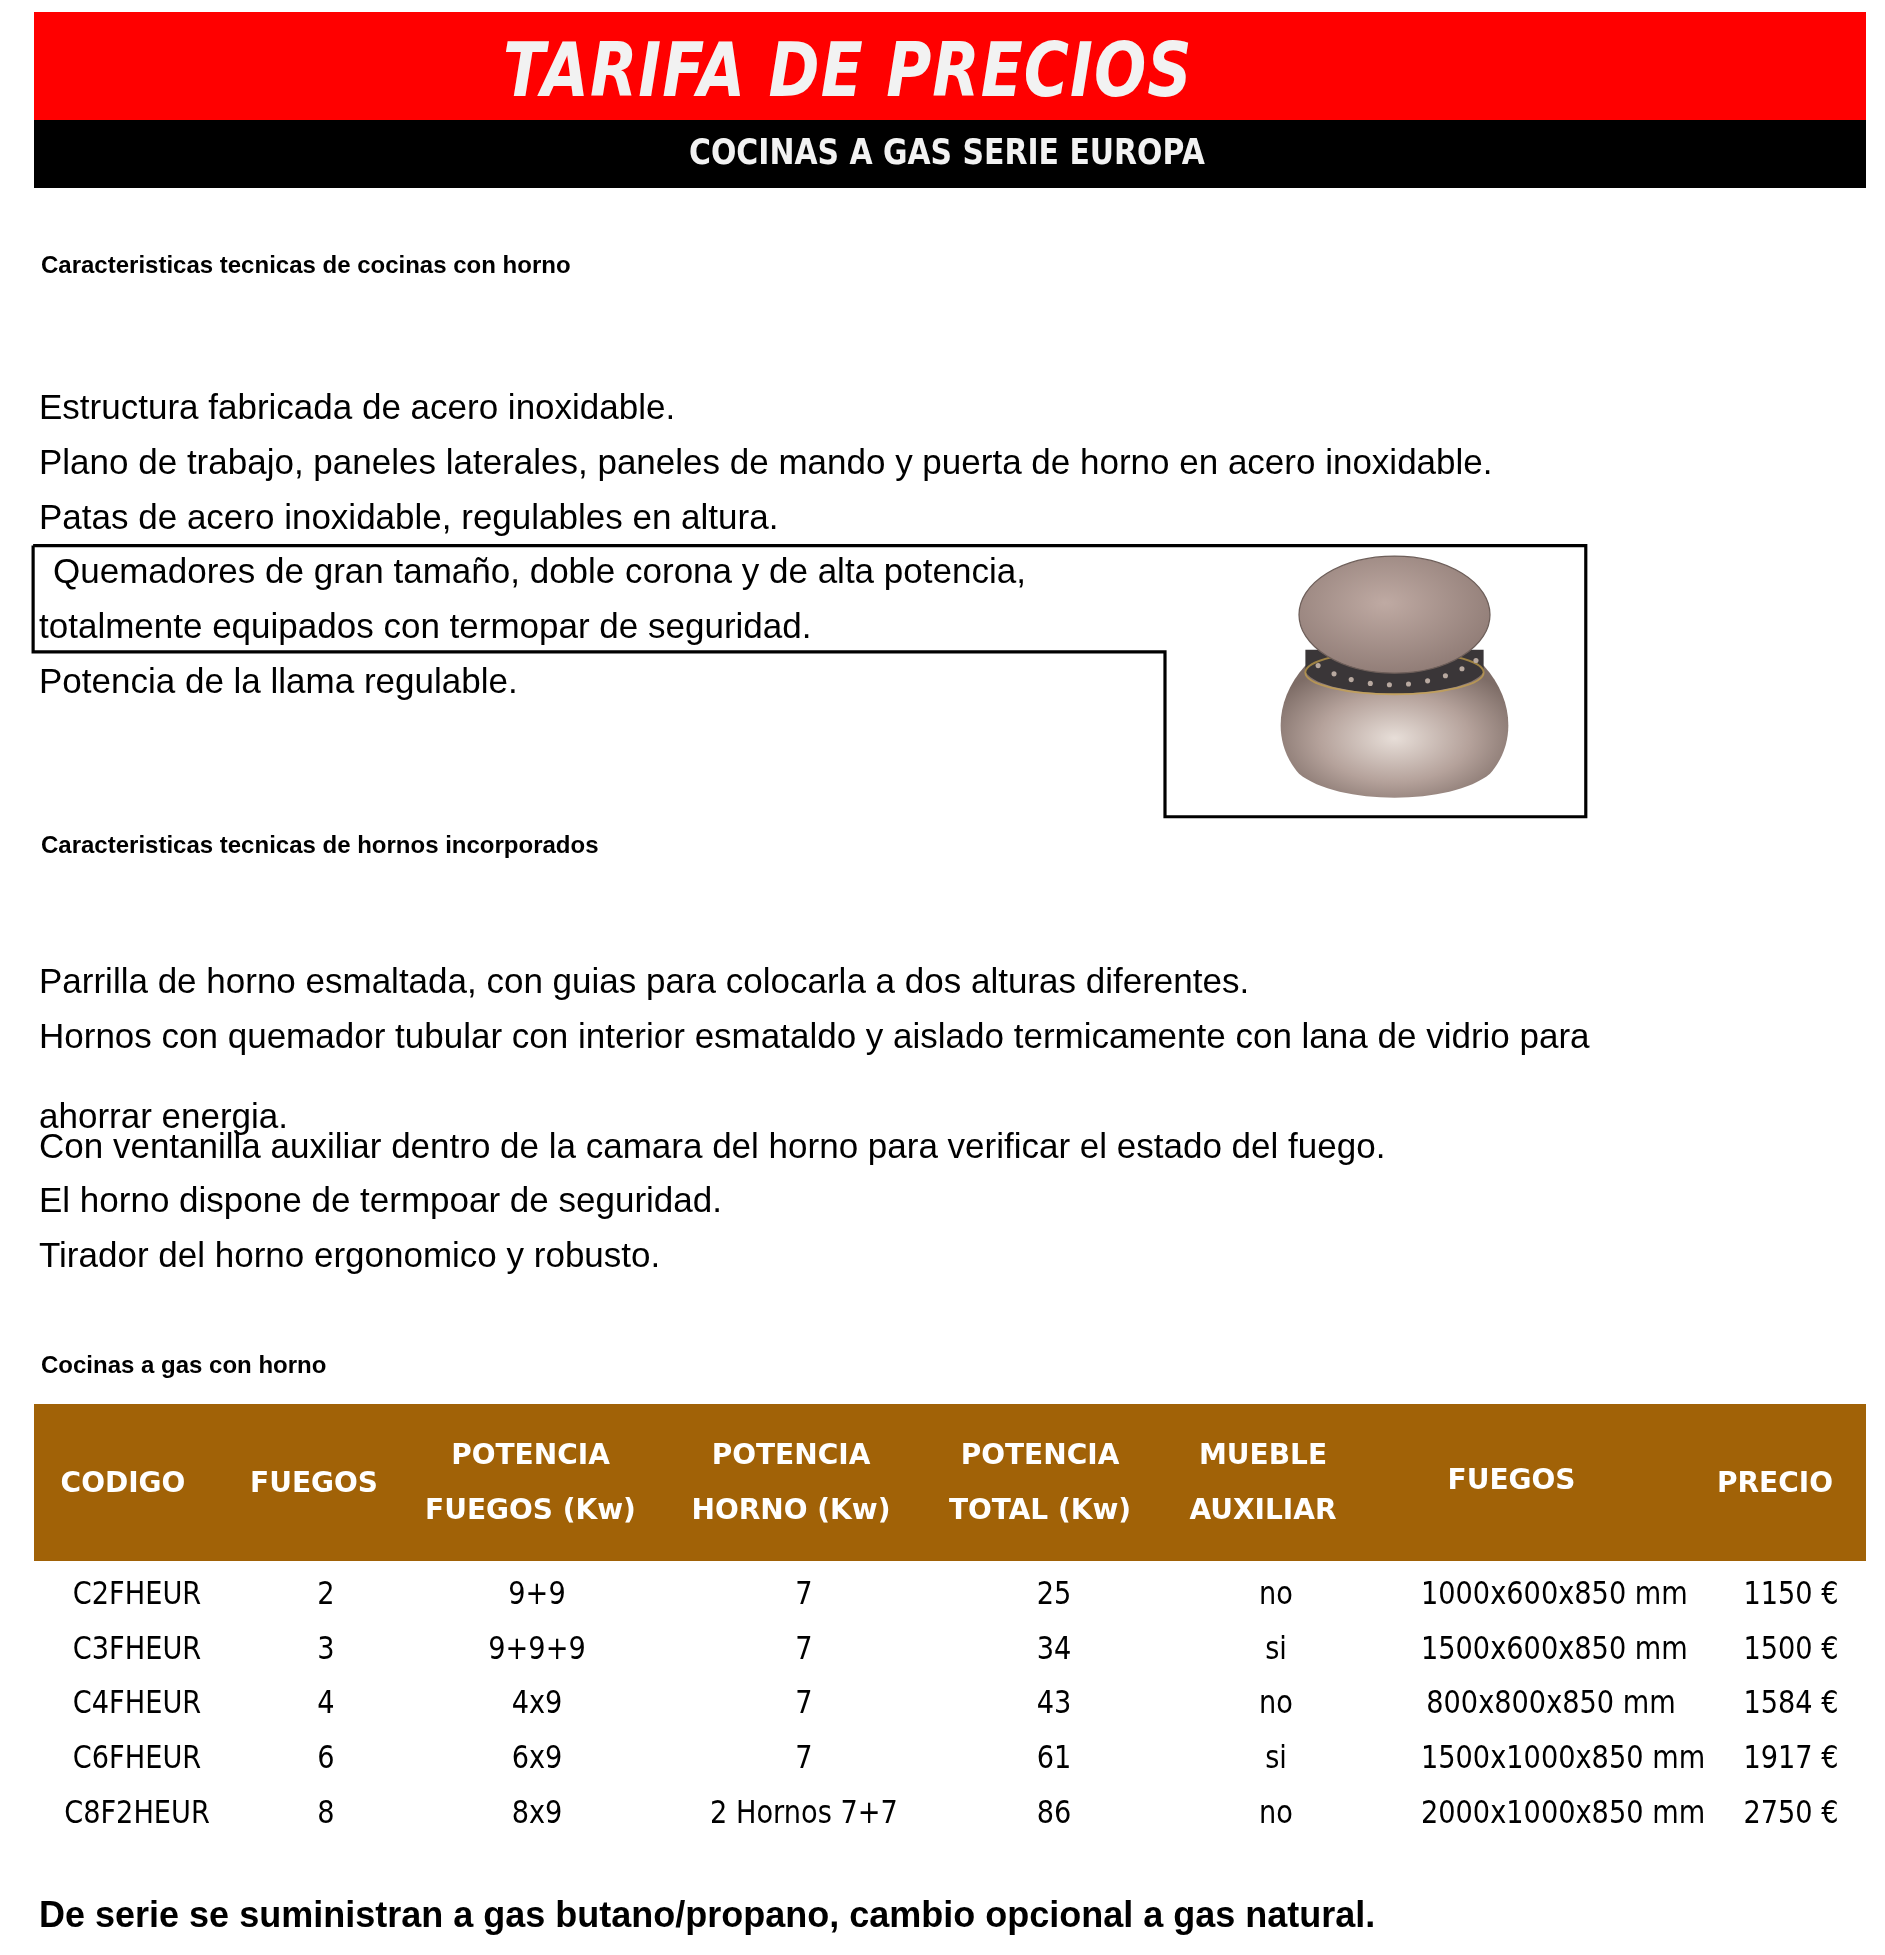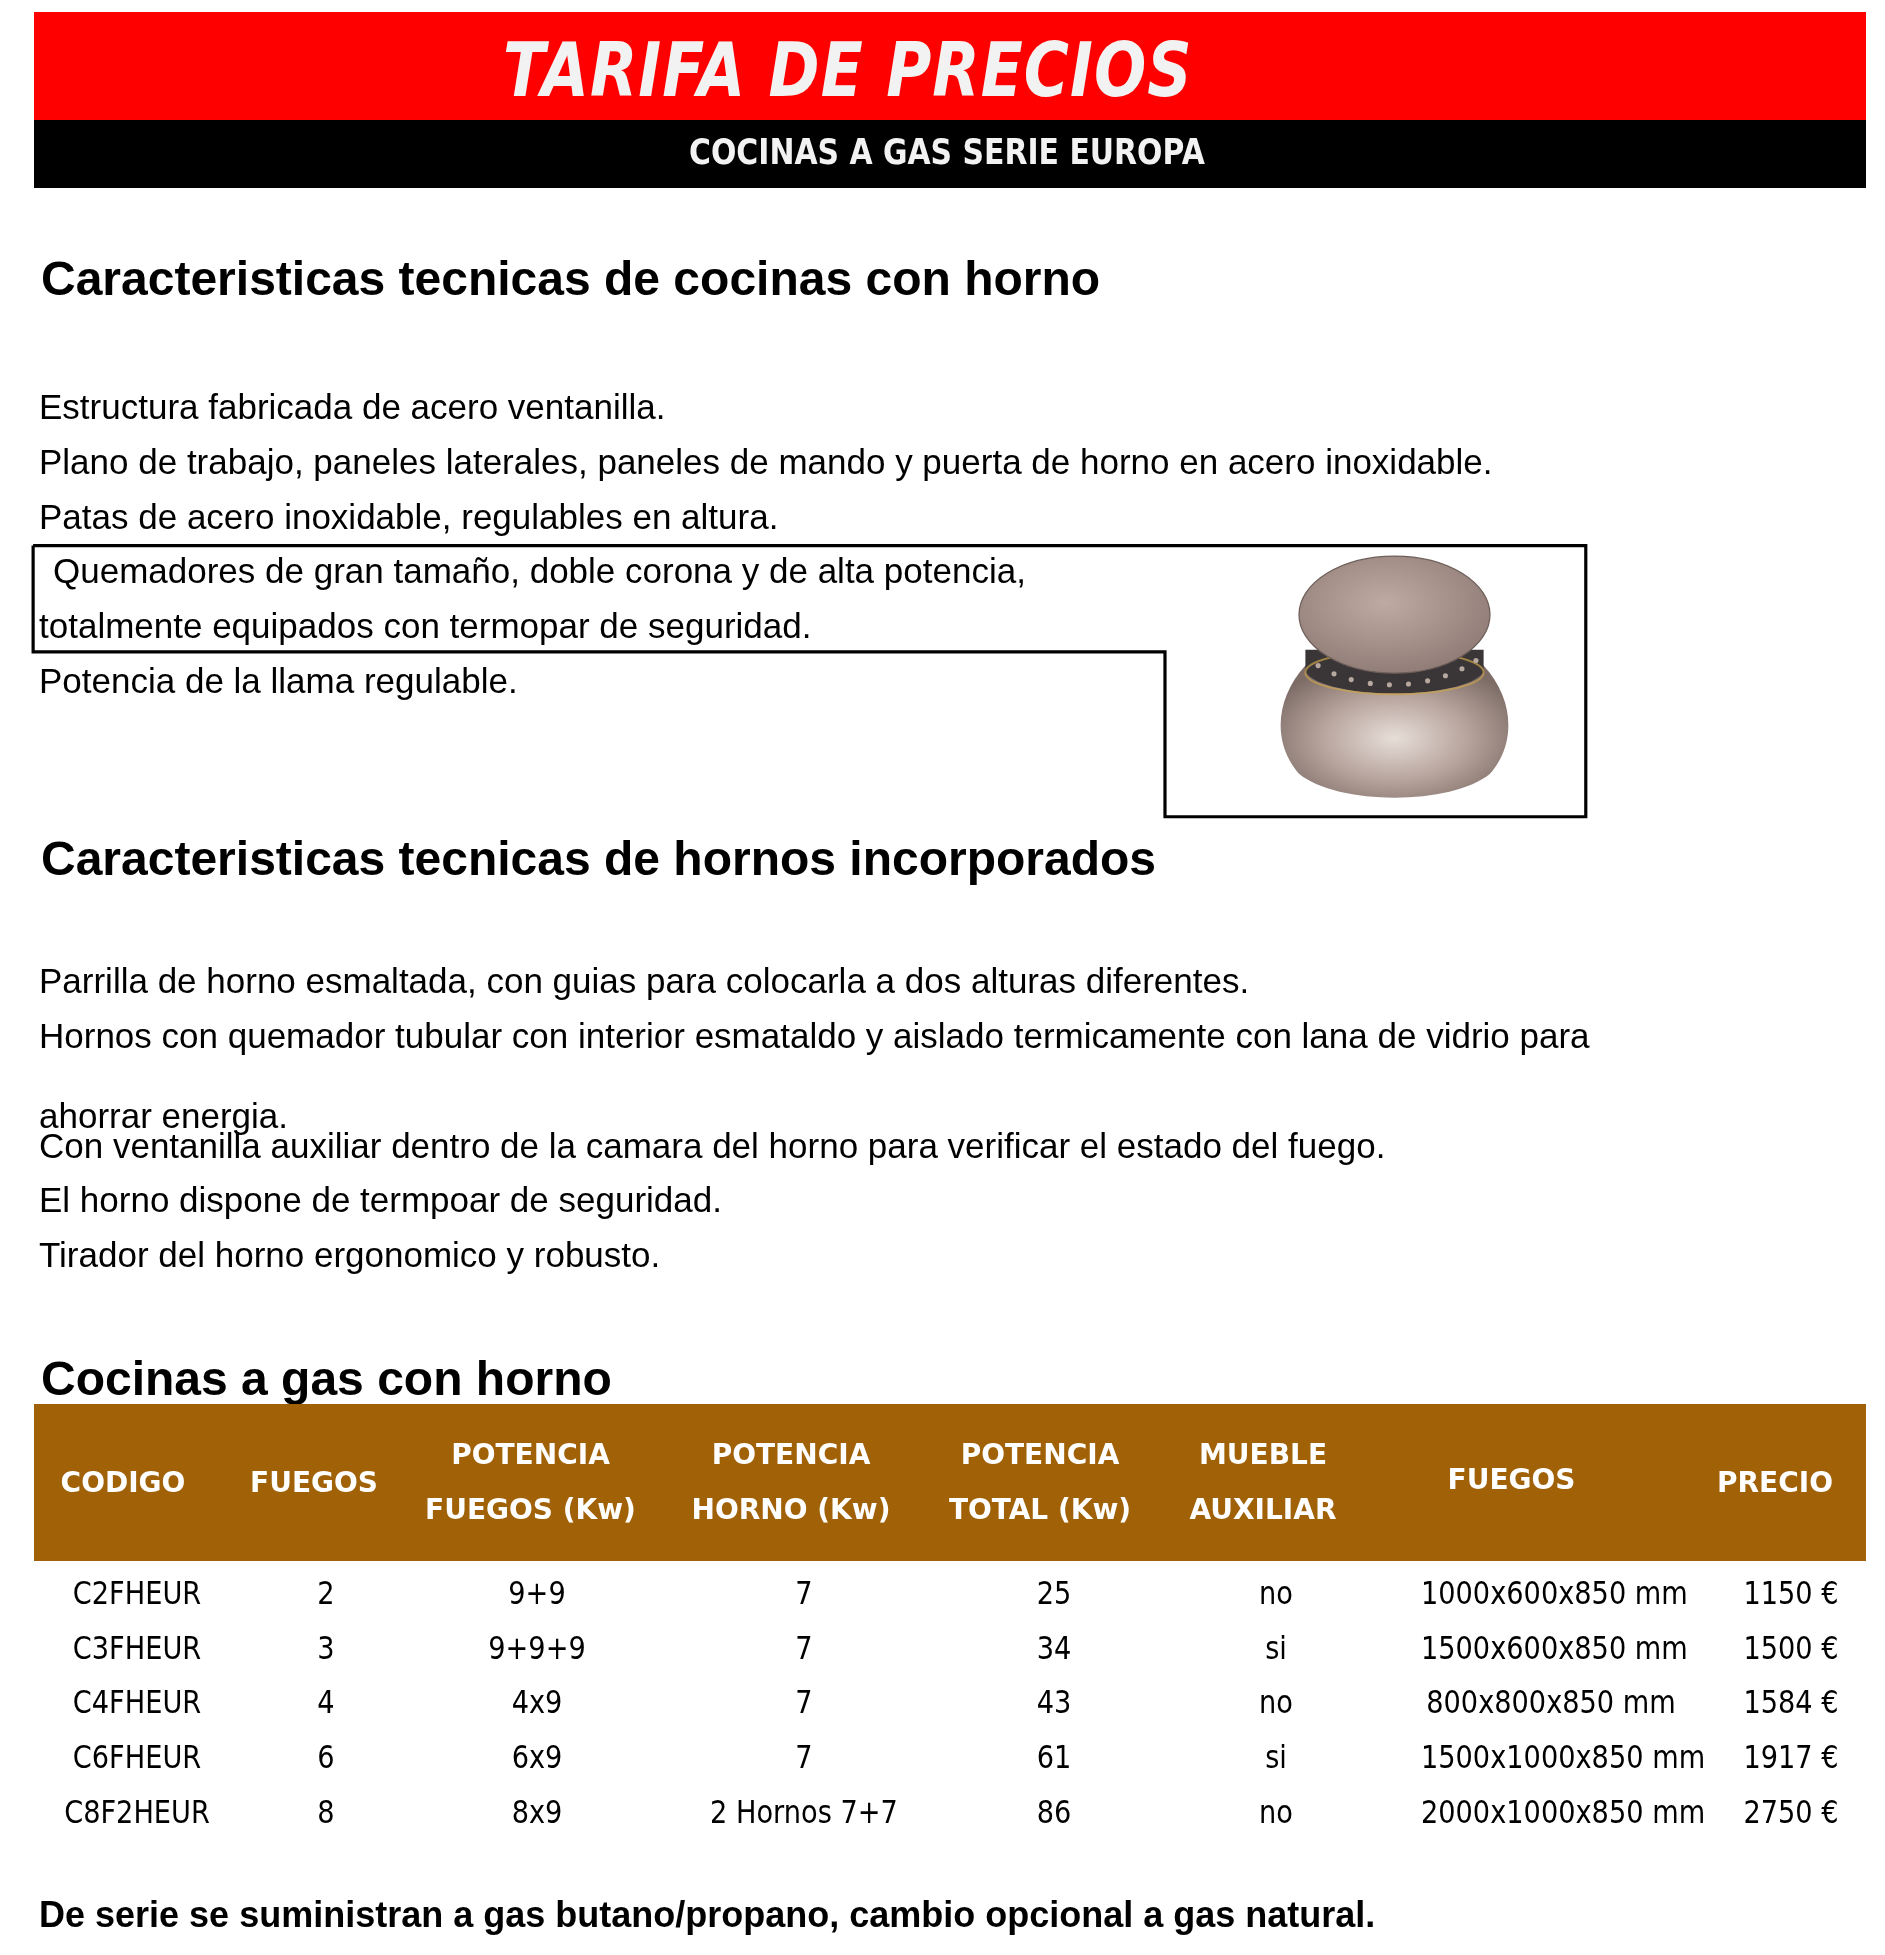--- a/index.html
+++ b/index.html
@@ -10,21 +10,21 @@
   
   #banner-red { left: 34px; top: 11.5px; width: 1832px; height: 108px; background: #ff0000; }
   #banner-black { left: 34px; top: 120px; width: 1832px; height: 68px; background: #000000; }
   #banner-title { left: 503px; top: 25.5px; font-family: "DejaVu Sans", sans-serif; font-weight: bold;
                   font-size: 75px; color: #f2f2f2; letter-spacing: 1.3px; white-space: nowrap;
                   transform: scaleX(0.82); transform-origin: left top; font-style: italic; }
   #banner-subtitle { left: 689px; top: 131px; font-family: "DejaVu Sans", sans-serif; font-weight: bold;
                      font-size: 36px; color: #f2f2f2; white-space: nowrap; transform: scaleX(0.83);
                      transform-origin: left top; }
 
-  .section-heading { font-weight: bold; font-size: 48px; white-space: nowrap; }
+  .section-heading { font-weight: bold; font-size: 24px; white-space: nowrap; }
   .para-line { font-size: 35px; white-space: nowrap; }
 
   
   #feature-outline { left: 0; top: 0; width: 1885px; height: 1955px; pointer-events: none; }
 
   
   #burner-illustration { left: 1229px; top: 554px; width: 331px; height: 255px; }
 
   
   #table-header { left: 34px; top: 1404px; width: 1832px; height: 157px; background: #a16207; }
@@ -36,21 +36,21 @@
 </style>
 </head>
 <body>
 
 <div id="banner-red" class="abs"></div>
 <div id="banner-black" class="abs"></div>
 <div id="banner-title" class="abs">TARIFA DE PRECIOS</div>
 <div id="banner-subtitle" class="abs">COCINAS A GAS SERIE EUROPA</div>
 
 <div class="abs section-heading" style="left:41px; top:251px;">Caracteristicas tecnicas de cocinas con horno</div>
-<div class="abs para-line" style="left:39px; top:387px;">Estructura fabricada de acero ventanilla.</div>
+<div class="abs para-line" style="left:39px; top:387px;">Estructura fabricada de acero inoxidable.</div>
 <div class="abs para-line" style="left:39px; top:442px;">Plano de trabajo, paneles laterales, paneles de mando y puerta de horno en acero inoxidable.</div>
 <div class="abs para-line" style="left:39px; top:497px;">Patas de acero inoxidable, regulables en altura.</div>
 <div class="abs para-line" style="left:53px; top:551px;">Quemadores de gran tamaño, doble corona y de alta potencia,</div>
 <div class="abs para-line" style="left:39px; top:606px;">totalmente equipados con termopar de seguridad.</div>
 <div class="abs para-line" style="left:39px; top:661px;">Potencia de la llama regulable.</div>
 
 <svg id="feature-outline" class="abs" xmlns="http://www.w3.org/2000/svg" viewBox="0 0 2961 3071" width="1885" height="1955">
   <polyline points="52,857 2491,857 2491,1283 1830,1283 1830,1024 52,1024 52,857" fill="none" stroke="#000" stroke-width="5"></polyline>
 </svg>
 

